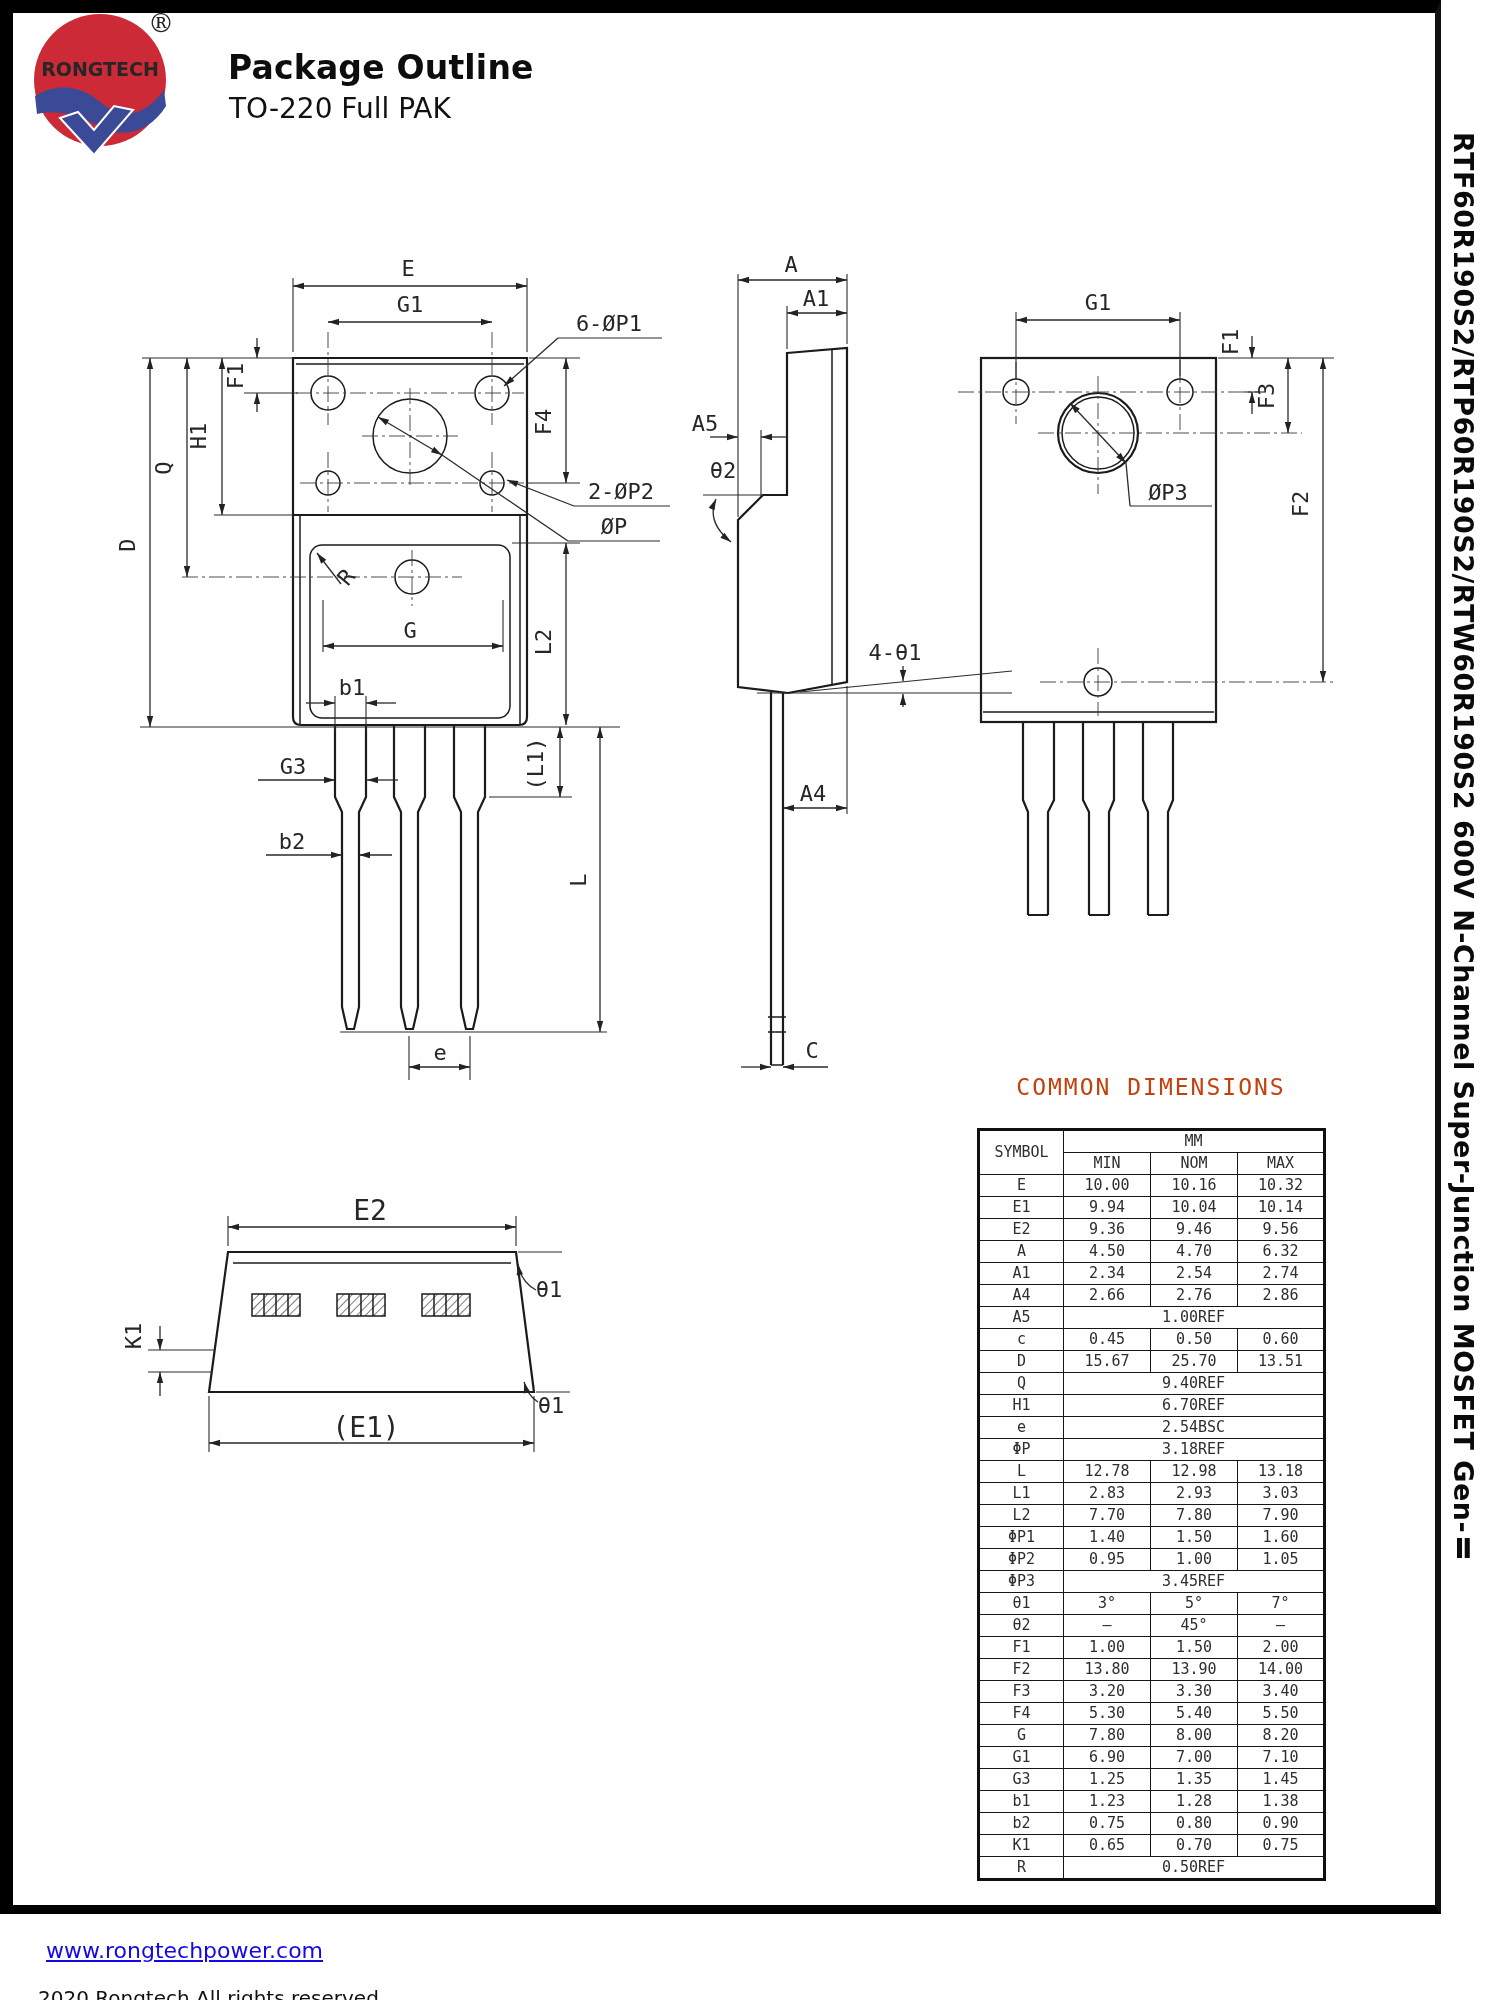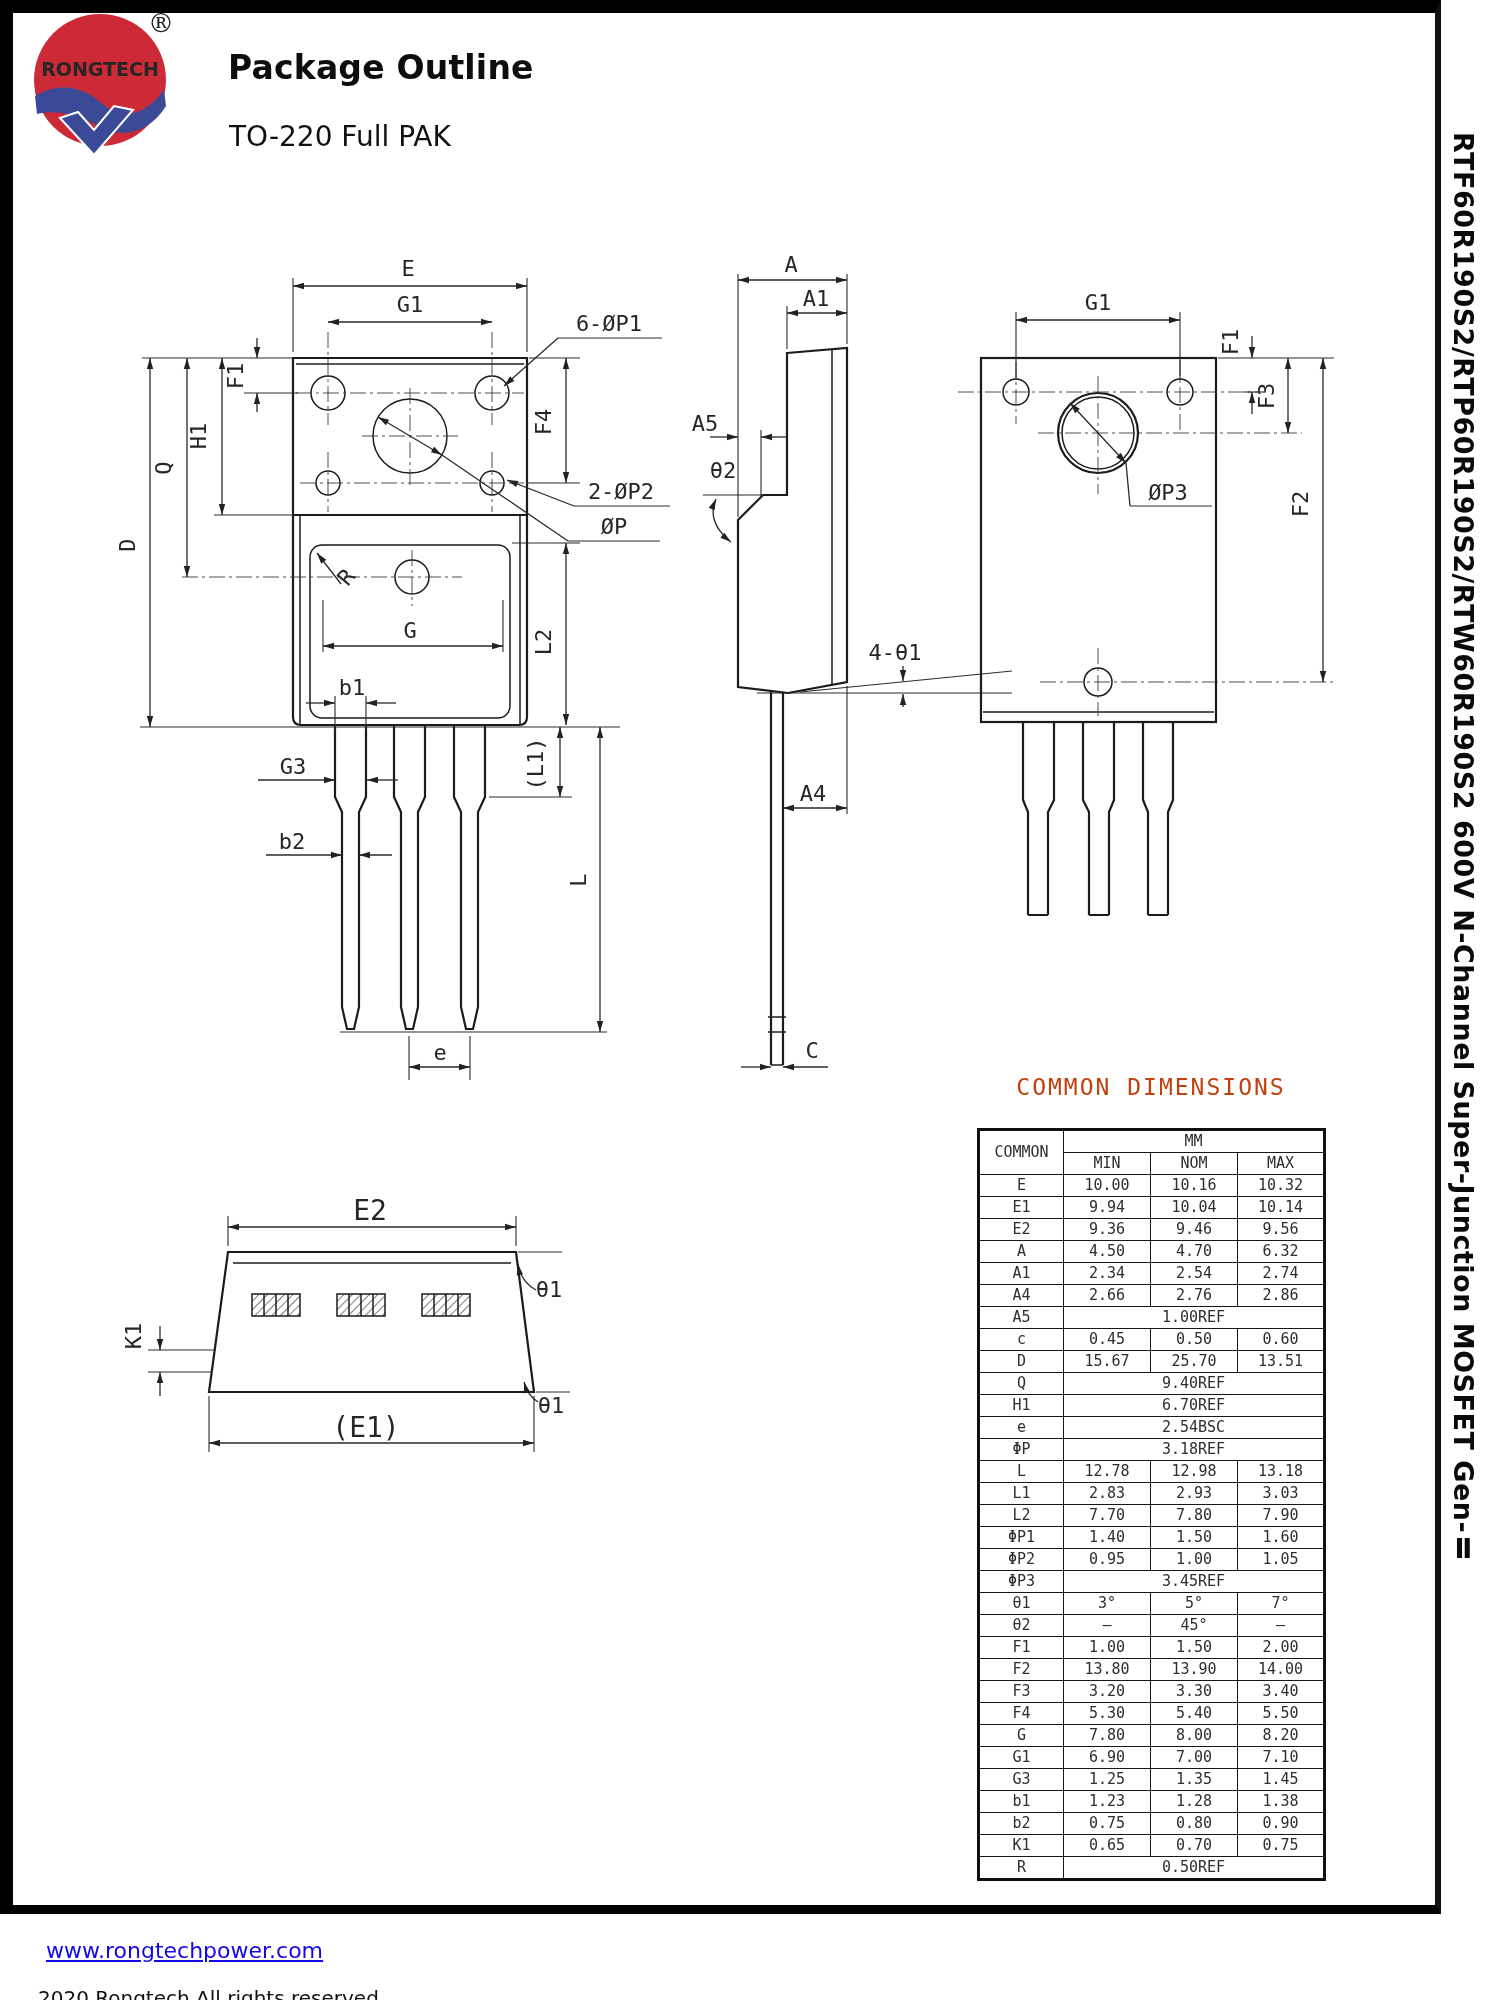--- a/index.html
+++ b/index.html
@@ -7,21 +7,21 @@
   .page{position:absolute;left:0;top:0;width:1500px;height:2000px;background:#fff;overflow:hidden;}
 
   
   .frame{position:absolute;left:0;top:0;width:1441px;height:1914px;box-sizing:border-box;
          border-top:13px solid #000;border-left:13px solid #000;border-right:6px solid #111;border-bottom:9px solid #000;}
 
   
   .logo-wrap{position:absolute;left:30px;top:10px;width:180px;height:150px;}
   .reg-mark{position:absolute;left:148px;top:8px;font-size:26px;color:#222;font-family:"DejaVu Serif","Liberation Serif",serif;}
   .title{position:absolute;left:228px;top:48px;font-size:33px;font-weight:bold;color:#0d0d0d;letter-spacing:0.2px;}
-  .subtitle{position:absolute;left:229px;top:92px;font-size:28px;color:#111;margin-top:28px;}
+  .subtitle{position:absolute;left:229px;top:92px;font-size:28px;color:#111;}
 
   
   .side-text{position:absolute;left:1448px;top:132px;height:1600px;writing-mode:vertical-rl;
              font-size:27px;font-weight:bold;color:#0a0a0a;letter-spacing:0.5px;white-space:nowrap;}
 
   
   .drawing{position:absolute;left:0;top:0;}
 
   
   .table-title{position:absolute;left:962px;top:1074px;width:378px;text-align:center;
@@ -333,21 +333,21 @@
   <div class="table-title">COMMON DIMENSIONS</div>
   <table class="dims">
     <colgroup>
         <col class="c-sym">
         <col class="c-v">
         <col class="c-v">
         <col class="c-v">
       </colgroup>
     <thead>
       <tr>
-        <th rowspan="2">COMMON</th>
+        <th rowspan="2">SYMBOL</th>
         <th colspan="3">MM</th>
       </tr>
       <tr>
         <th>MIN</th>
         <th>NOM</th>
         <th>MAX</th>
       </tr>
     </thead>
     <tbody>
         <tr>

